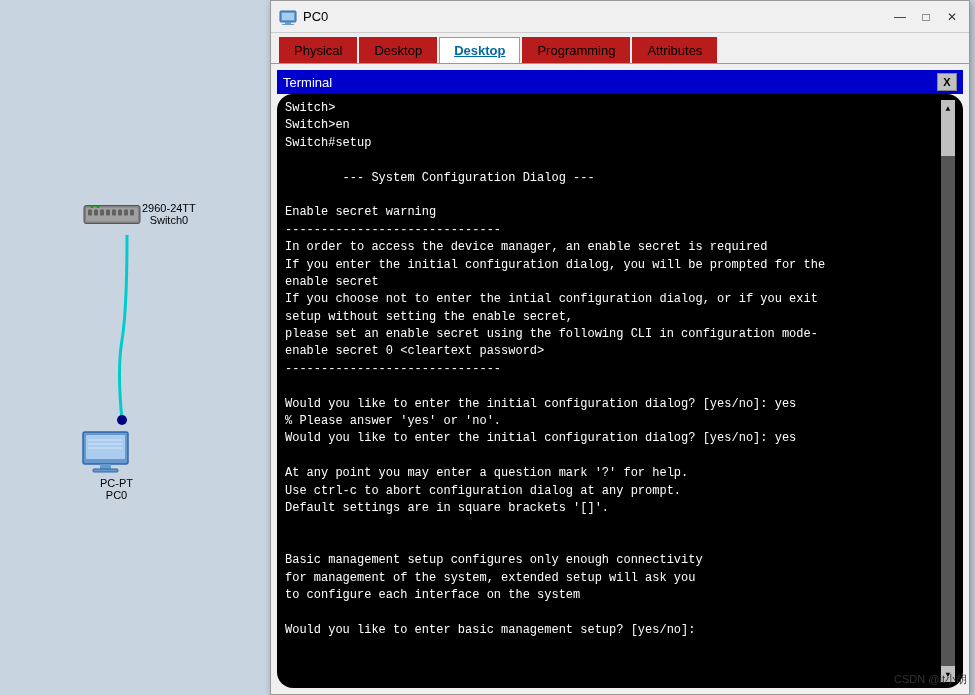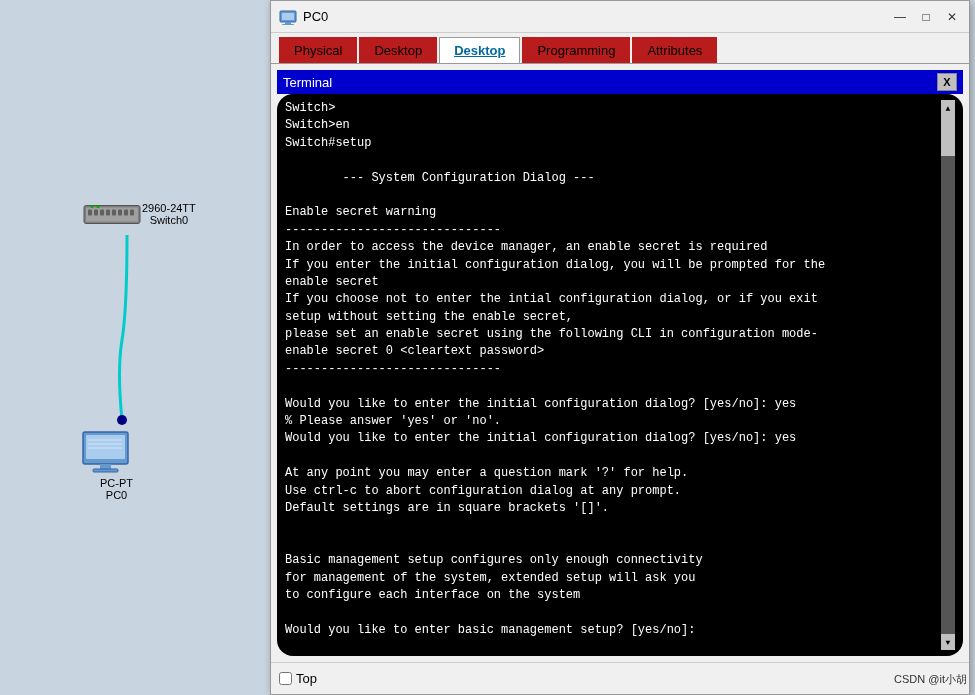--- a/index.html
+++ b/index.html
@@ -401,21 +401,15 @@
       <div class="terminal-scrollbar">
         <div class="scrollbar-up">▲</div>
         <div class="scrollbar-track">
           <div class="scrollbar-thumb"></div>
         </div>
         <div class="scrollbar-down">▼</div>
       </div>
     </div>
   </div>
 
-  <div class="bottom-bar">
-    <div class="checkbox-area">
-      <input type="checkbox" id="top-cb" style="">
-      <label class="checkbox-label" for="top-cb">Top</label>
-    </div>
-  </div>
 </div>
 
 <div class="watermark">CSDN @it小胡</div>
 
 </body></html>

